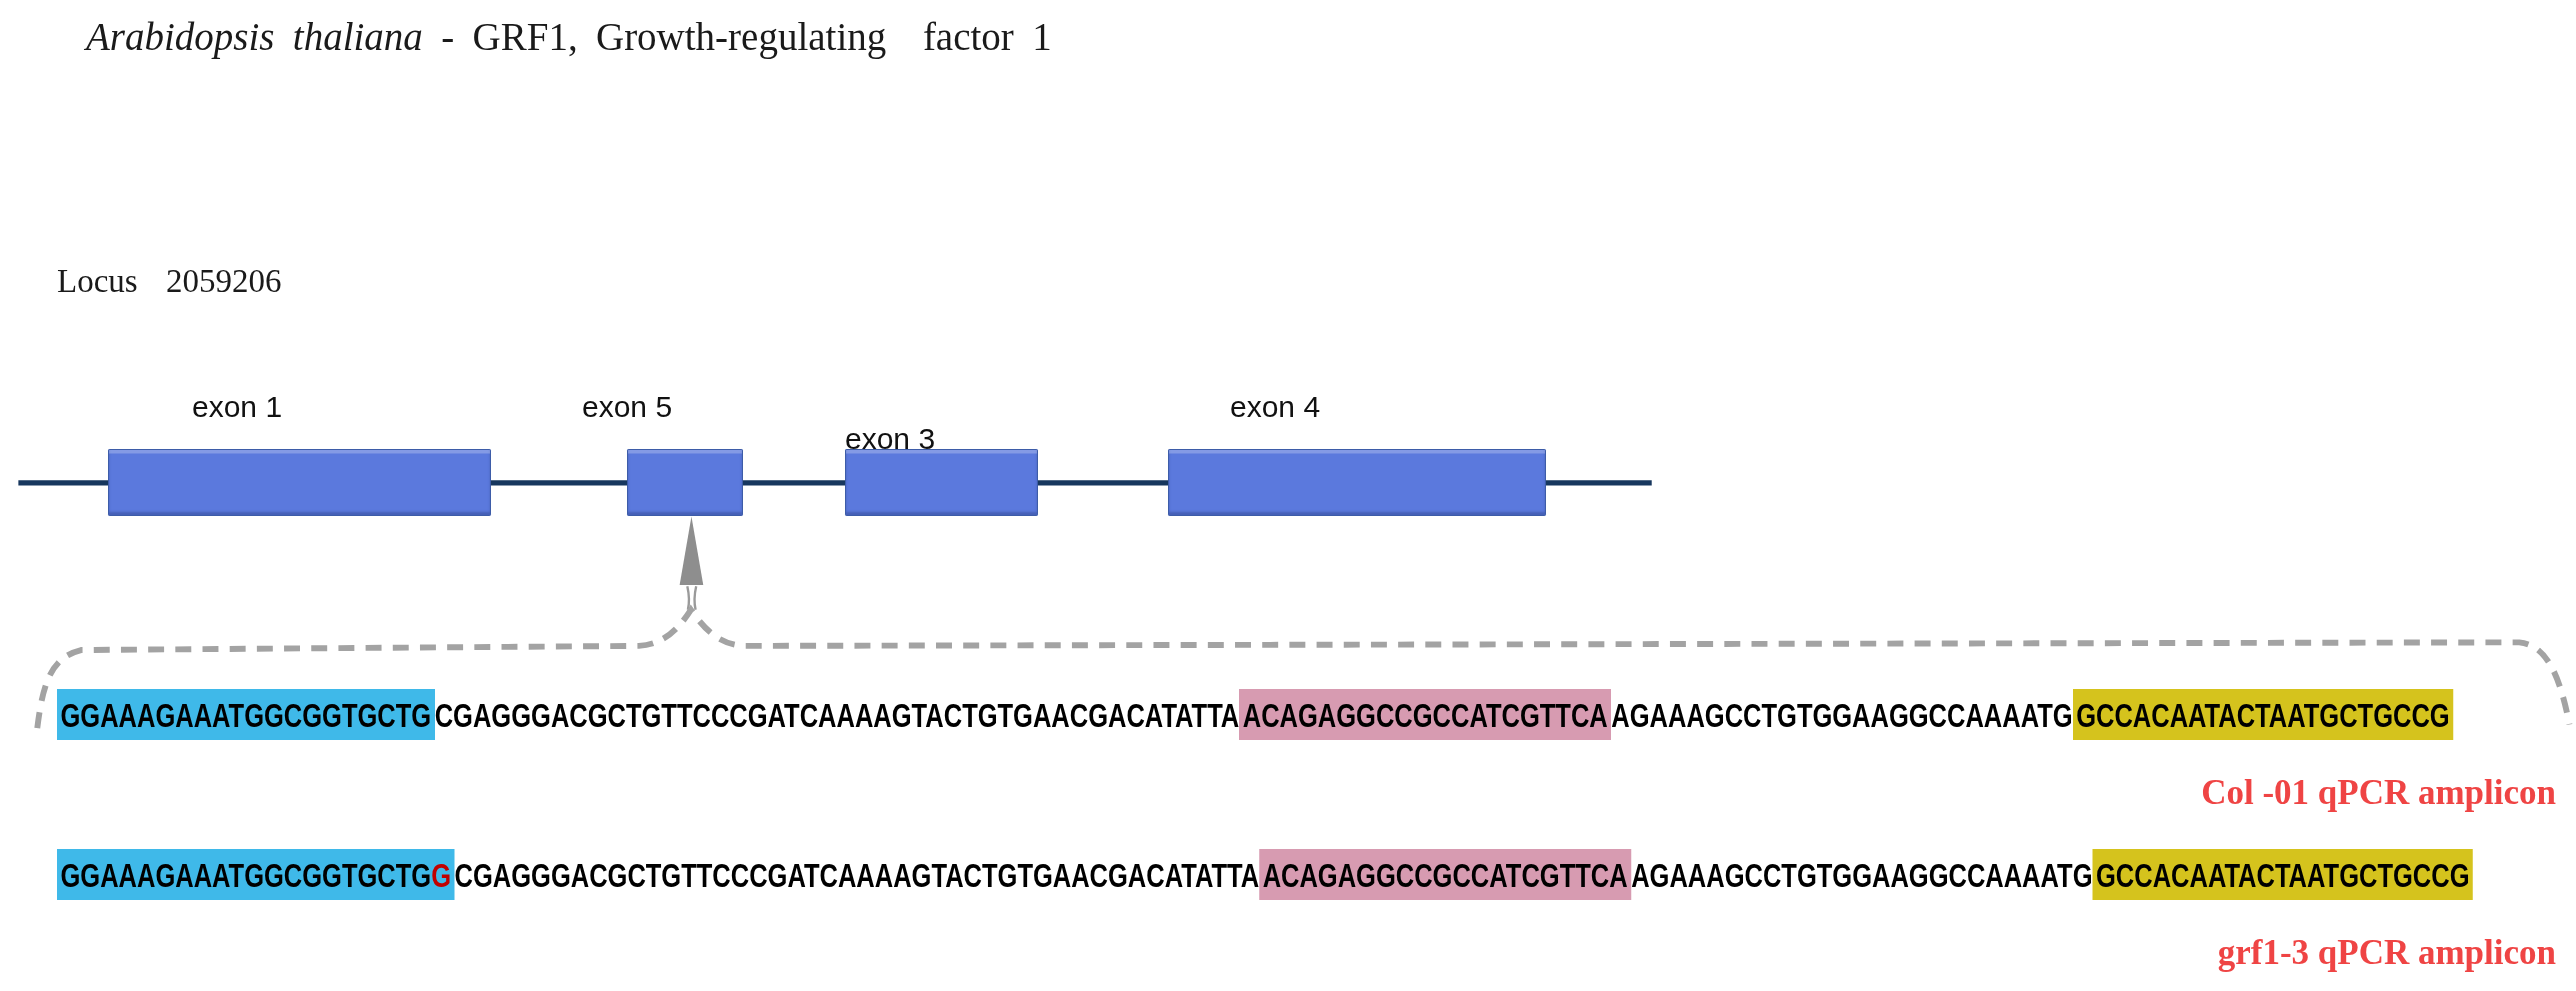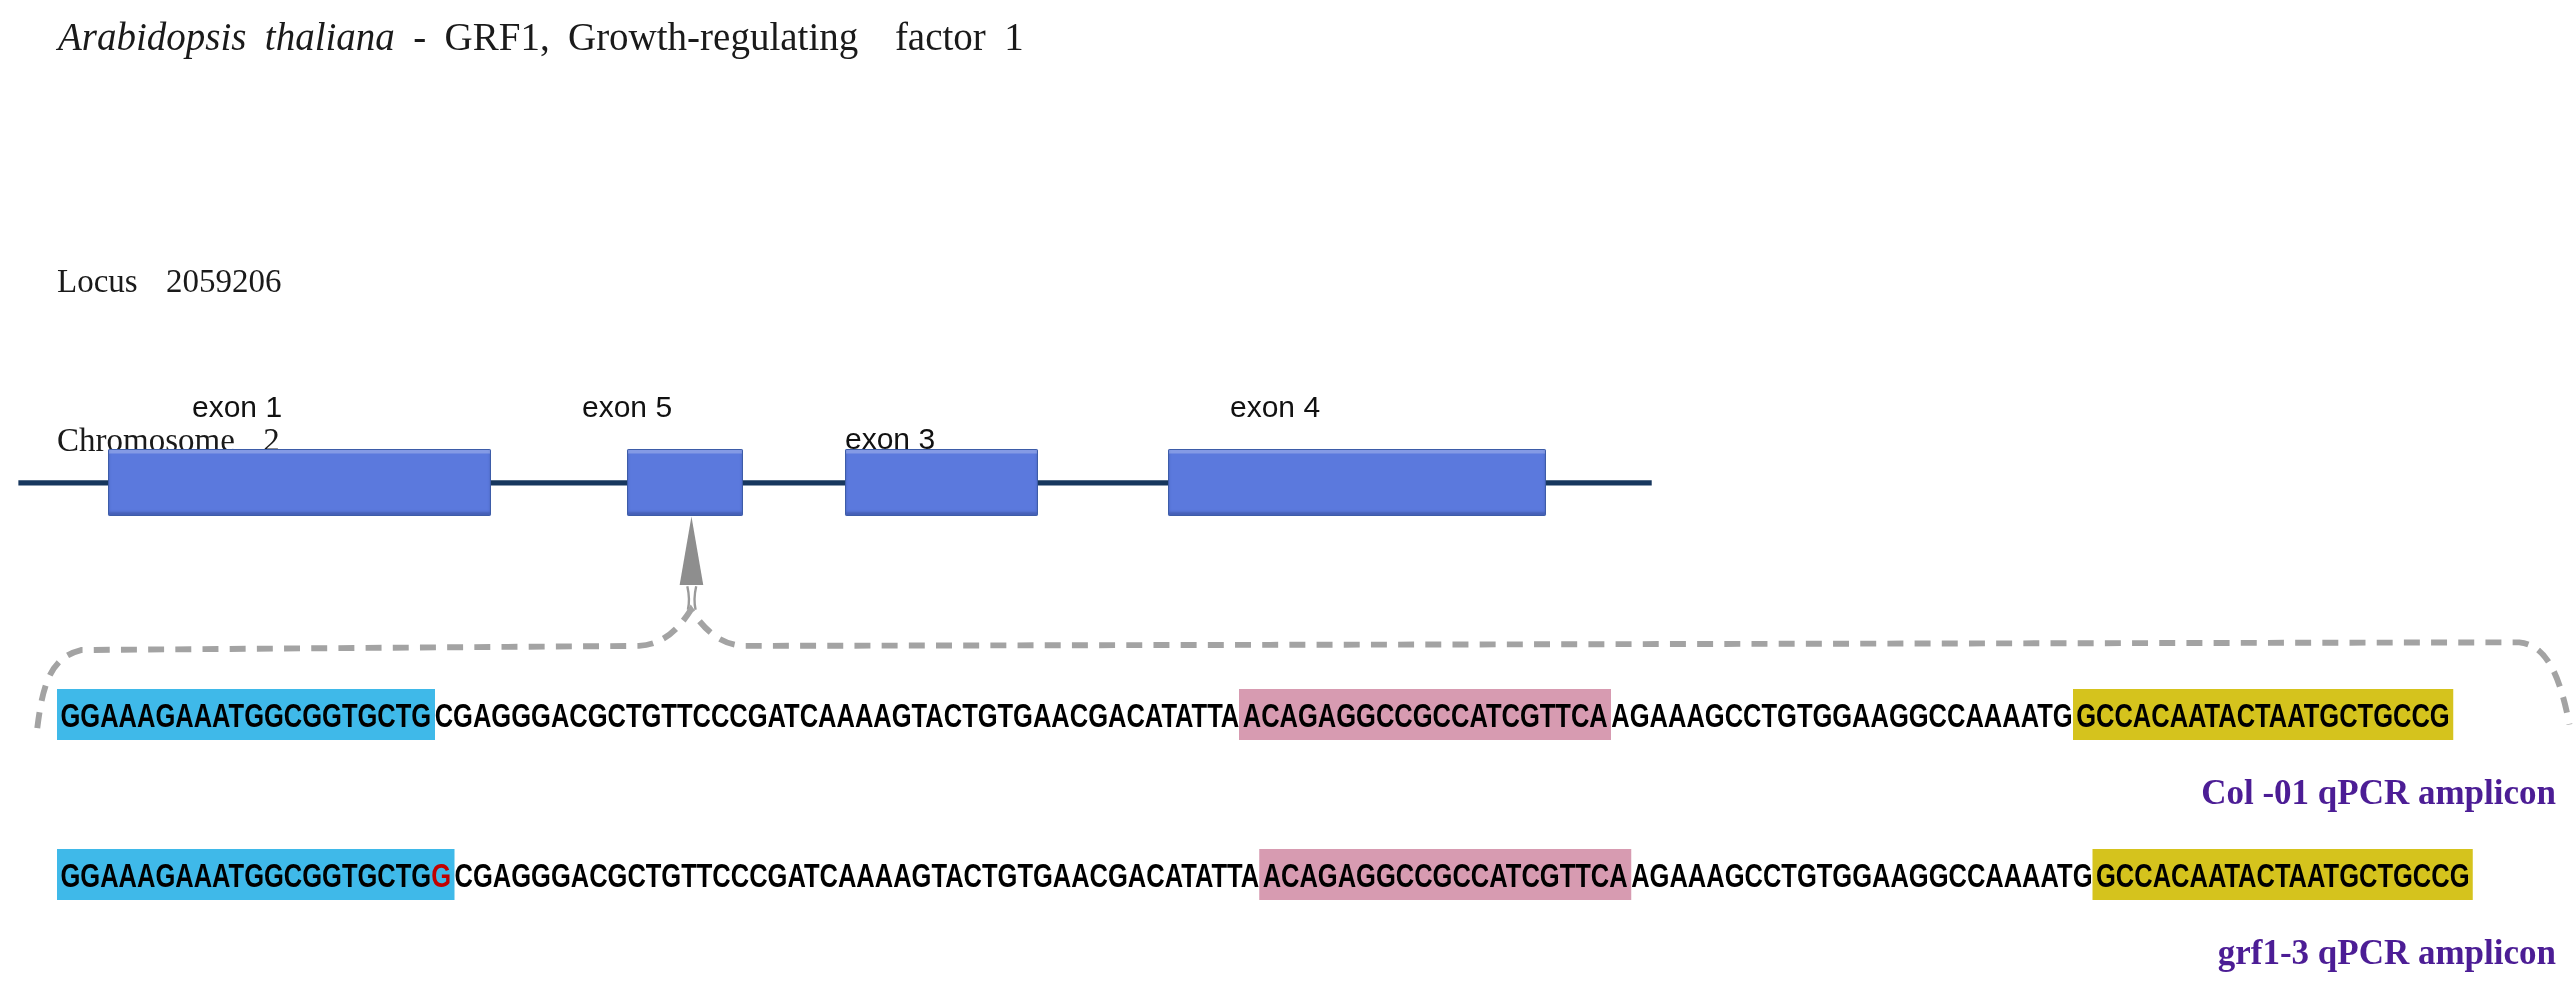--- a/index.html
+++ b/index.html
@@ -10,21 +10,21 @@
     overflow:hidden;
     font-family:"Liberation Serif", serif;
   }
 
   
   .title {
     position:absolute; left:58px; top:14px;
     font-size:39px; color:#1a1a1a;
     white-space:pre; word-spacing:0.22em;
   }
-  .title .species { font-style:italic; }
+  .title .species { font-style:italic;margin-left:28px; }
 
   .gene-info {
     position:absolute; left:57px; top:149px;
     font-size:33px; color:#1a1a1a;
     line-height:53px; word-spacing:0.18em;
     white-space:pre;
   }
 
   
   .diagram-svg { position:absolute; left:0; top:0; width:2576px; height:991px; }
@@ -68,34 +68,33 @@
 
   .hl { padding:7px 4.7px 6px 4.7px; }
   .hl-cyan   { background:#3fb9e9; }
   .hl-pink   { background:#d79bb1; }
   .hl-yellow { background:#d5c31d; }
   .mut { color:#c00000; }
 
   .amp-label {
     position:absolute; right:20px;
     font-family:"Liberation Serif", serif;
-    font-weight:bold; font-size:35px; color:#4c1d95;
+    font-weight:bold; font-size:35px; color:#ef4444;
     white-space:pre;
   }
   .amp1 { top:773px; }
   .amp2 { top:933px;font-family:Liberation Serif, serif; }
 </style>
 </head>
 <body>
 
 <div class="title"><span class="species">Arabidopsis thaliana</span><span> - GRF1, Growth-regulating  factor 1</span></div>
 
 <div class="gene-info">
   <div>Locus  2059206</div>
-  <div>Chromosome  2</div>
 </div>
 
 <svg class="diagram-svg" viewBox="0 0 4357 1677">
 
   <line x1="30" y1="817" x2="2794" y2="817" stroke="#17375e" stroke-width="9"></line>
 
   <polygon points="1169,874 1149,990 1189,990" fill="#8e8e8e"></polygon>
   <path d="M 1162 992 Q 1167 1014 1163 1032 M 1177 992 Q 1172 1014 1176 1032" fill="none" stroke="#9a9a9a" stroke-width="4"></path>
 
   <path d="M 62 1232

